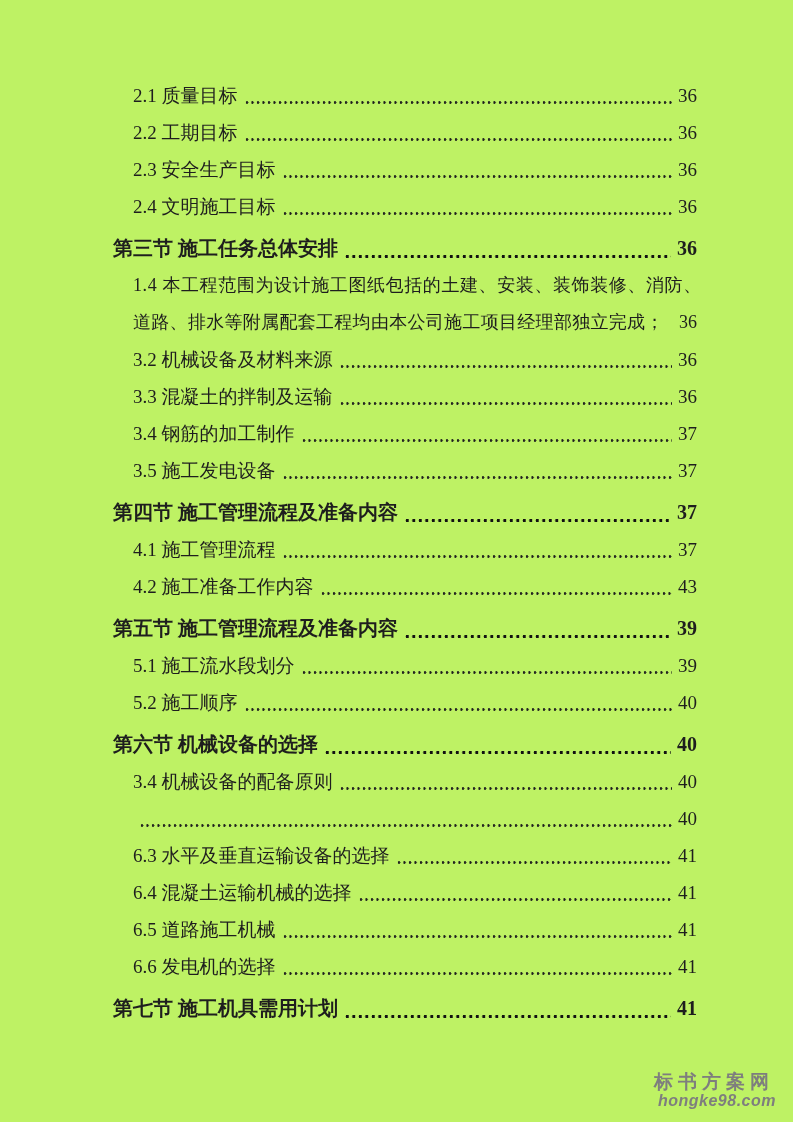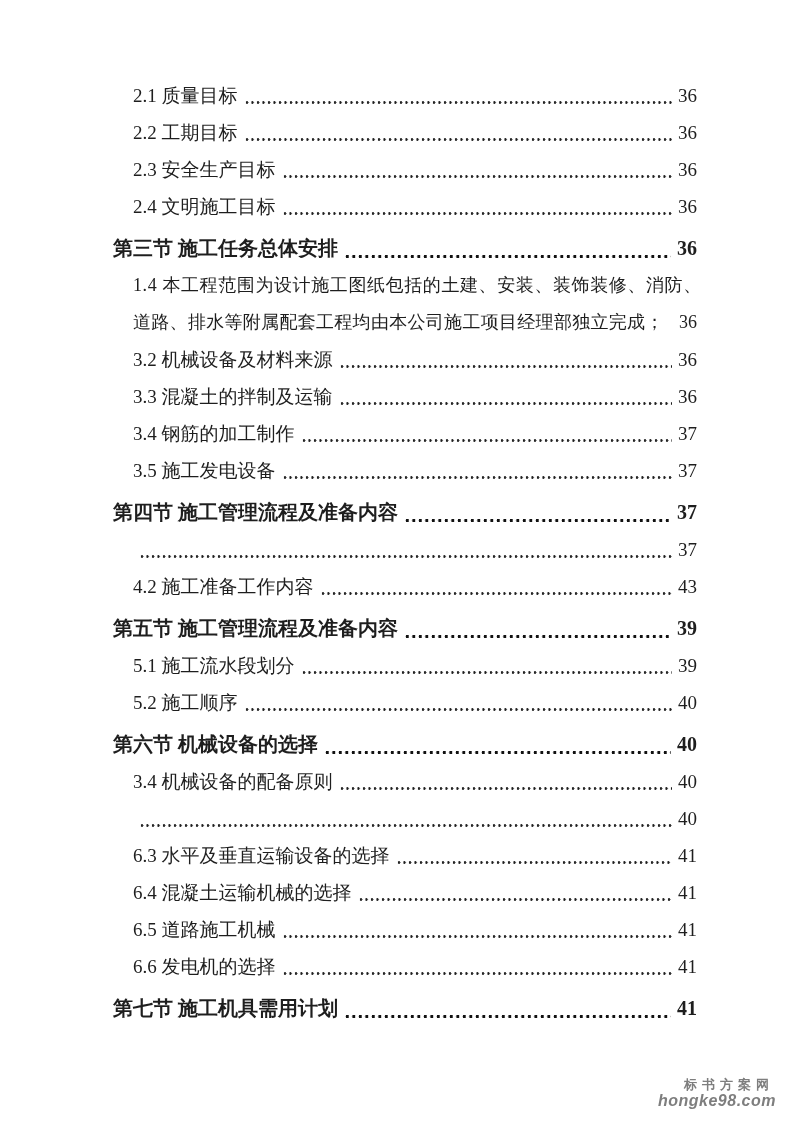--- a/index.html
+++ b/index.html
@@ -1,21 +1,21 @@
 <!DOCTYPE html>
 <html><head>
 <meta charset="utf-8">
 <style>
   html, body { margin: 0; padding: 0; background: #e8e8e8; }
   .canvas {
     position: relative;
     width: 793px;
     height: 1122px;
     margin: 0 auto;
-    background: #ffffff;
+    background: #bef264;
     overflow: hidden;
     font-family: "Liberation Serif", "DejaVu Serif", serif;
     color: #1e1e1e;
   }
   .toc {
     position: absolute;
     left: 113px;
     right: 96px;
     top: 77px;
   }
@@ -74,21 +74,21 @@
   .watermark {
     position: absolute;
     right: 17px;
     bottom: 12px;
     text-align: right;
     color: #7e7e7e;
     font-family: "Liberation Sans", "DejaVu Sans", sans-serif;
     line-height: 1.1;
   }
   .watermark .wm-name {
-    font-size: 13px;
+    font-size: 19px;
     font-weight: bold;
     letter-spacing: 5px;
     margin-right: 2px;
   }
   .watermark .wm-url {
     font-size: 16px;
     font-weight: bold;
     letter-spacing: 0.5px;
     font-style: italic;
   }
@@ -162,20 +162,21 @@
       <span class="toc-page">37</span>
     </div>
 
     <div class="toc-row section">
       <span class="toc-label">第四节 施工管理流程及准备内容</span>
       <span class="toc-leader"></span>
       <span class="toc-page">37</span>
     </div>
 
     <div class="toc-row sub">
+      <span class="toc-label">4.1 施工管理流程</span>
       <span class="toc-leader"></span>
       <span class="toc-page">37</span>
     </div>
 
     <div class="toc-row sub">
       <span class="toc-label">4.2 施工准备工作内容</span>
       <span class="toc-leader"></span>
       <span class="toc-page">43</span>
     </div>
 

